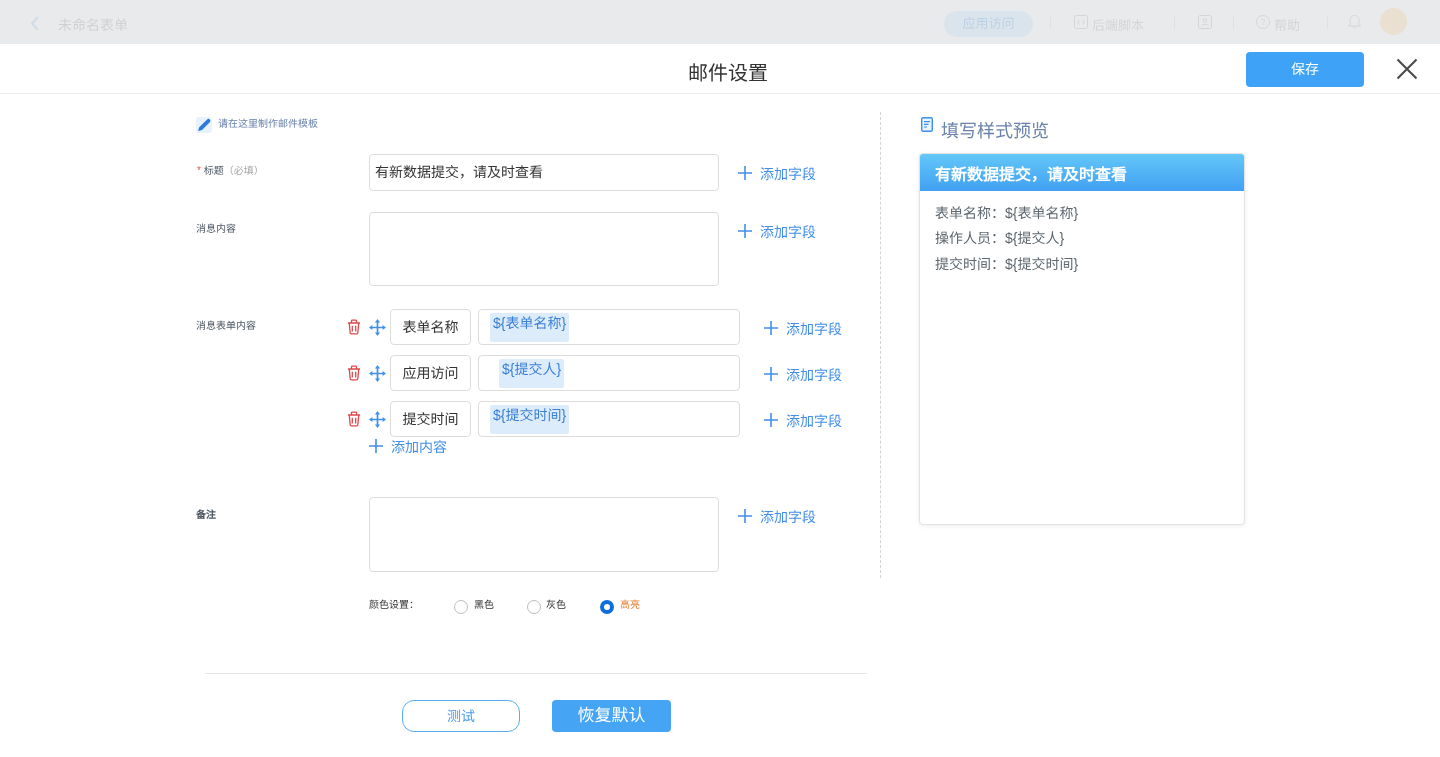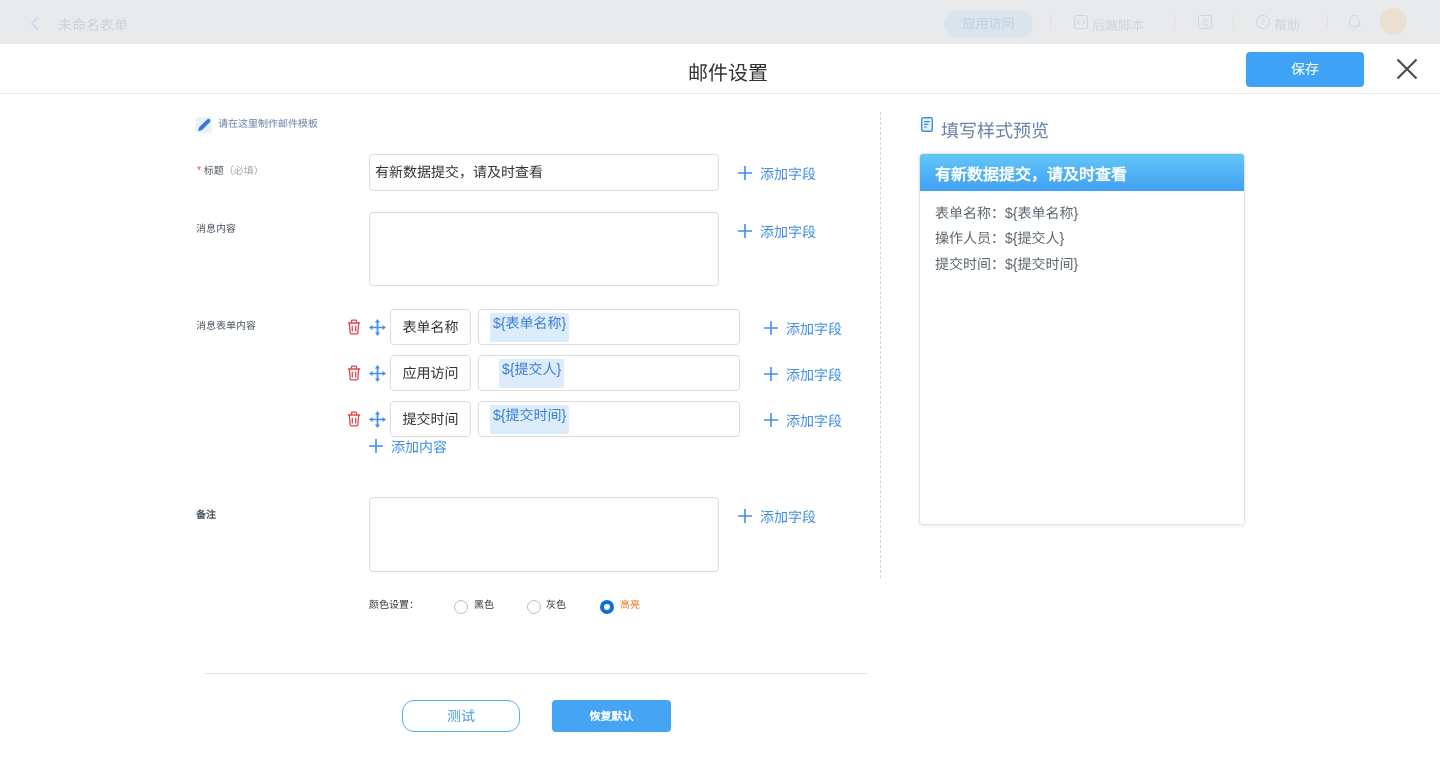--- a/index.html
+++ b/index.html
@@ -28,21 +28,21 @@
 .link svg{margin-right:7px;}
 .chip{display:inline-block;background:#dcecfa;color:#3b7fd6;font-size:14px;
   height:29px;line-height:21px;vertical-align:middle;padding:0 3px;border-radius:2px;margin-top:-2px;}
 
 .radio{position:absolute;width:14px;height:14px;border-radius:50%;border:1.5px solid #bdbdbd;background:#fff;}
 .radio.on{border:4.5px solid #0d6edc;}
 
 #btn-test{position:absolute;left:402px;top:700px;width:118px;height:32px;border:1px solid #57aef5;
   border-radius:12px;color:#4a9df0;font-size:14px;line-height:30px;text-align:center;background:#fff;}
 #btn-restore{position:absolute;left:552px;top:700px;width:119px;height:32px;background:#46a4f5;
-  border-radius:4px;color:#fff;font-size:11px;line-height:32px;text-align:center;font-weight:bold;}
+  border-radius:4px;color:#fff;font-size:17px;line-height:32px;text-align:center;}
 
 #vdash{position:absolute;left:880px;top:68px;width:0;height:466px;border-left:1px dashed #d4d4d4;}
 #hsep{position:absolute;left:205px;top:673px;width:662px;height:1px;background:#e4e4e4;}
 #card{position:absolute;left:919px;top:153px;width:326px;height:372px;background:#fff;
   border:1px solid #e3e3e3;border-radius:4px;box-shadow:0 1px 4px rgba(0,0,0,.08);}
 #cardhead{position:absolute;left:0;top:0;width:324px;height:37px;border-radius:3px 3px 0 0;
   background:linear-gradient(180deg,#63c7f7 0%,#41a0f3 100%);
   color:#fff;font-size:16px;font-weight:bold;line-height:41px;padding-left:15px;}
 .cline{position:absolute;left:15px;font-size:14px;color:#5e6870;}
 </style>

